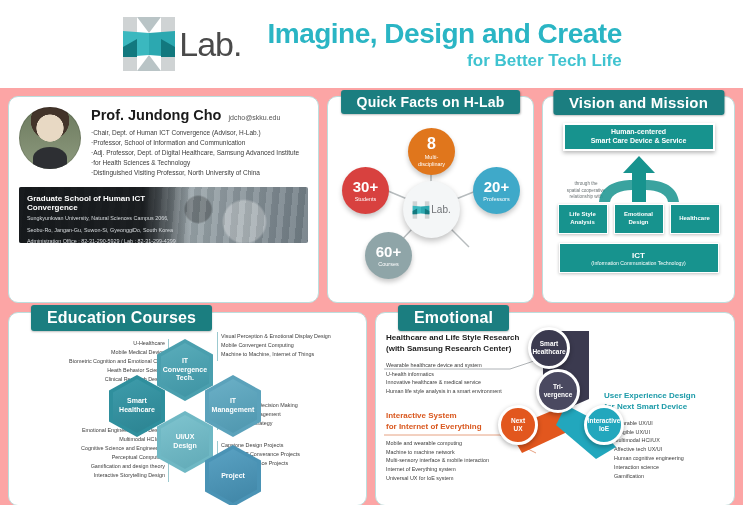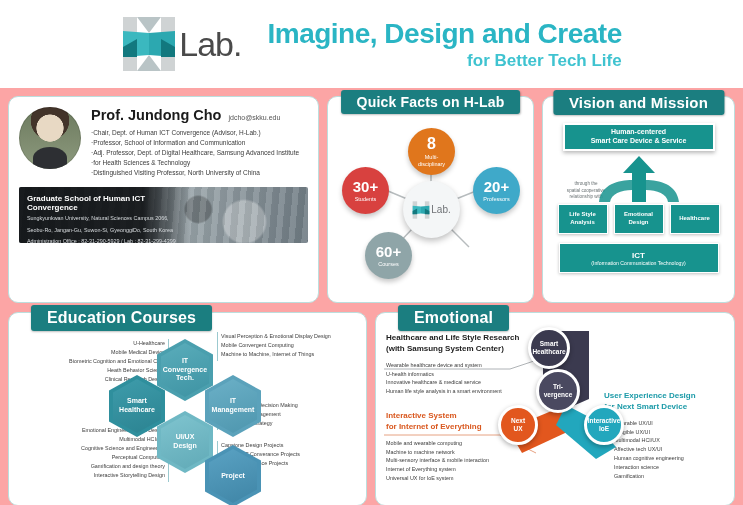--- a/index.html
+++ b/index.html
@@ -394,21 +394,21 @@
       </div>
     </div>
 
     <div class="panel res-panel">
       <div class="ribbon">Emotional</div>
 
       <div class="res-stage">
 
         <div class="res-h" style="left:10px; top:20px; width:190px">
           <b>Healthcare and Life Style Research</b>
-          <b>(with Samsung System Center)</b>
+          <b>(with Samsung Research Center)</b>
           <div class="lst" style="position:static; margin-top:6px">
             <div>Wearable healthcare device and system</div>
             <div>U-health informatics</div>
             <div>Innovative healthcare &amp; medical service</div>
             <div>Human life style analysis in a smart environment</div>
           </div>
         </div>
         <svg style="position:absolute;left:8px;top:40px" width="180" height="28">
           <path d="M0 16 L126 16 L168 2" stroke="#9aa0a3" stroke-width=".8" fill="none"></path>
         </svg>

